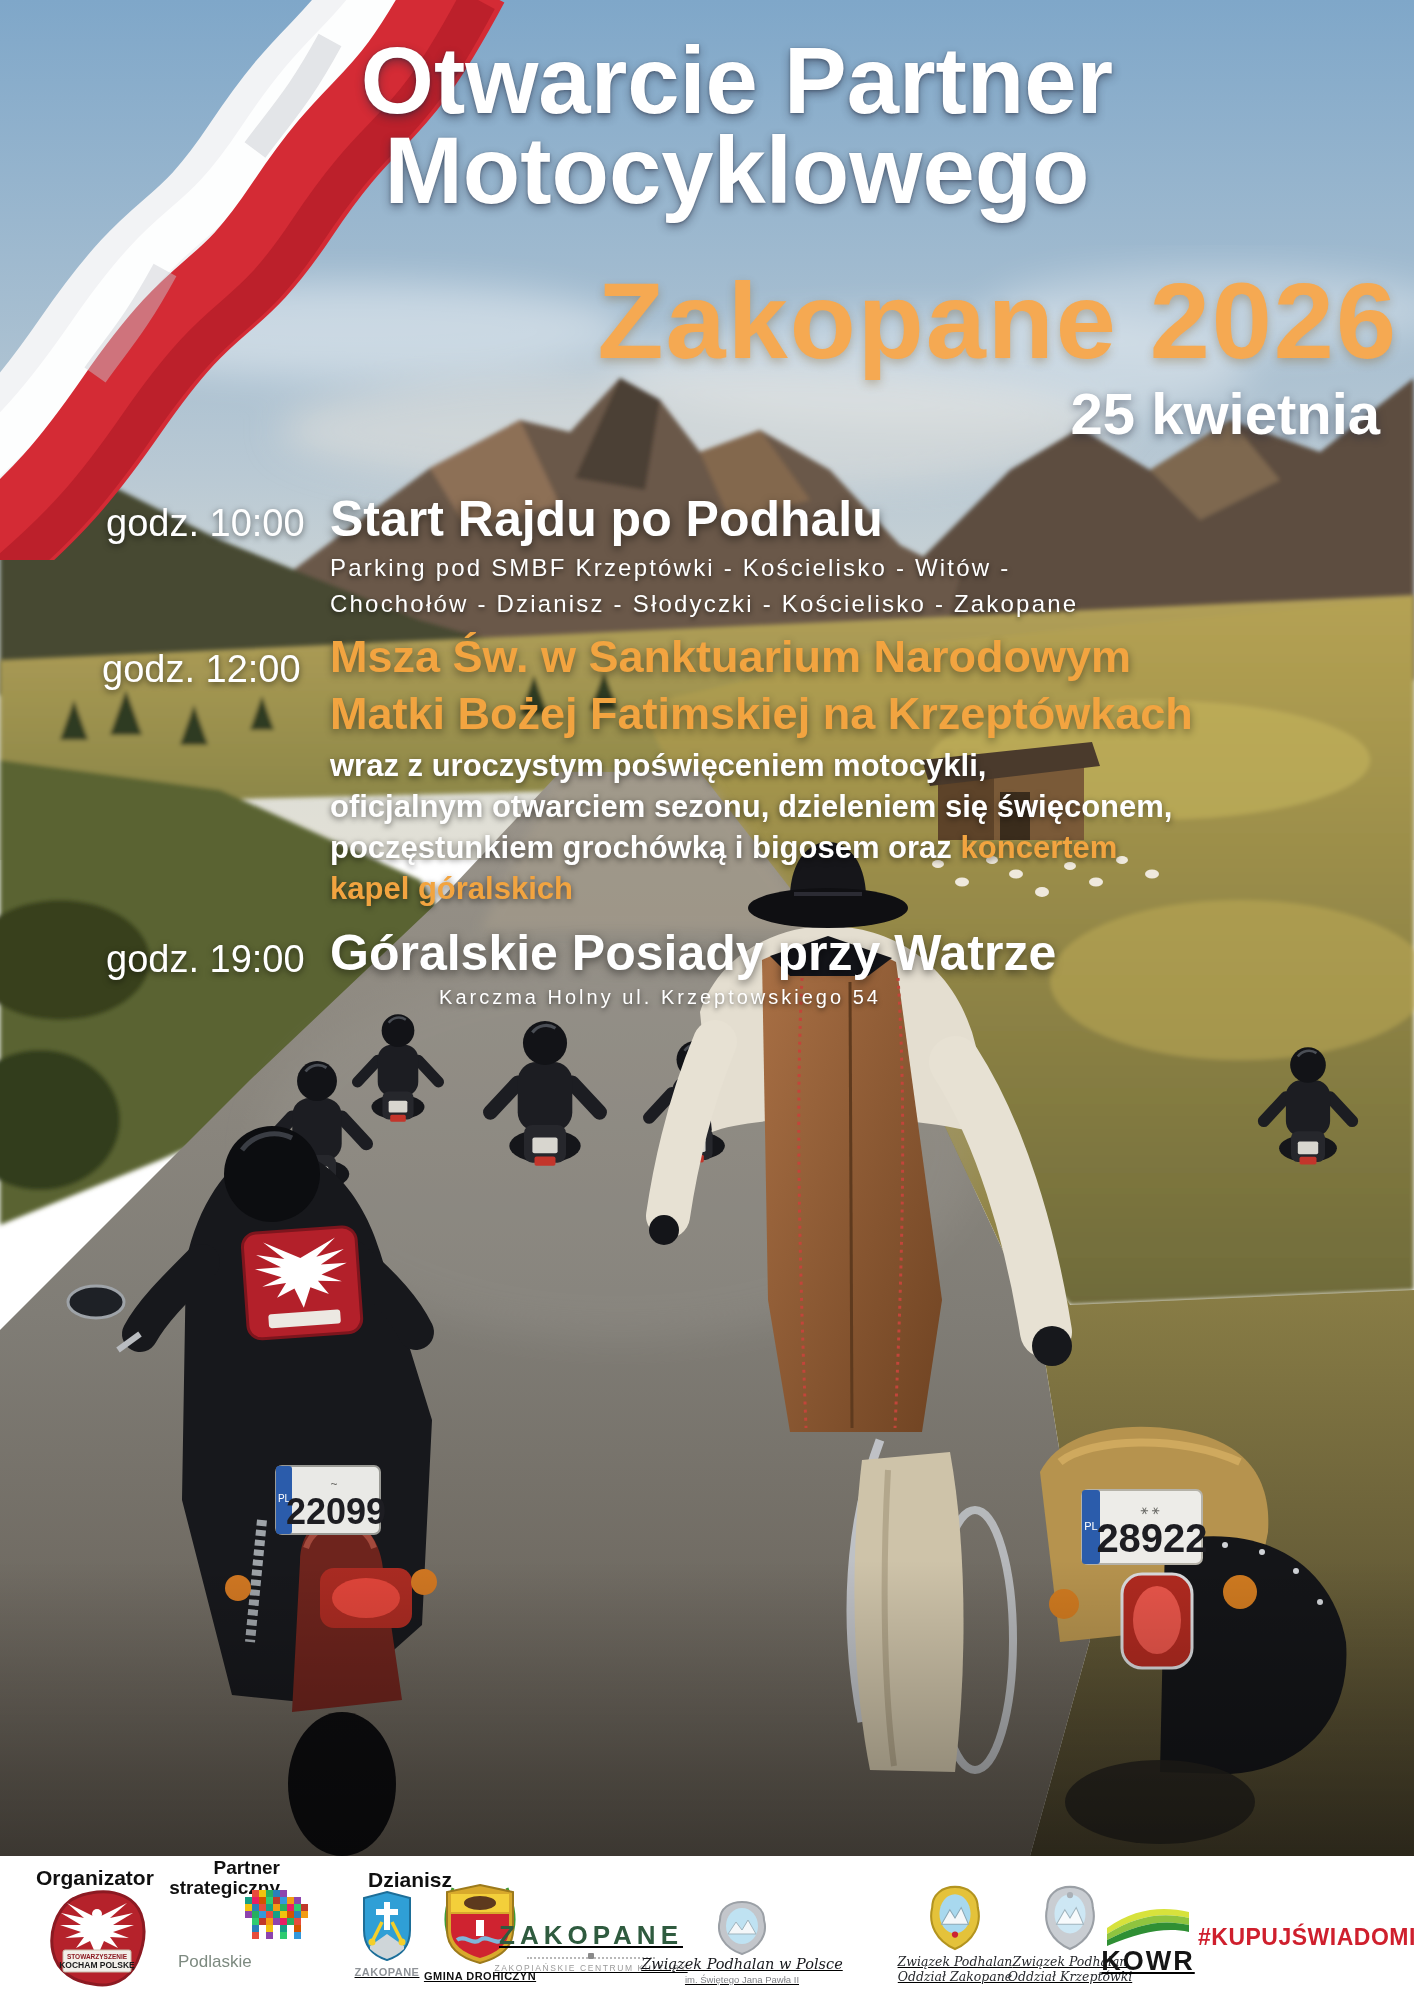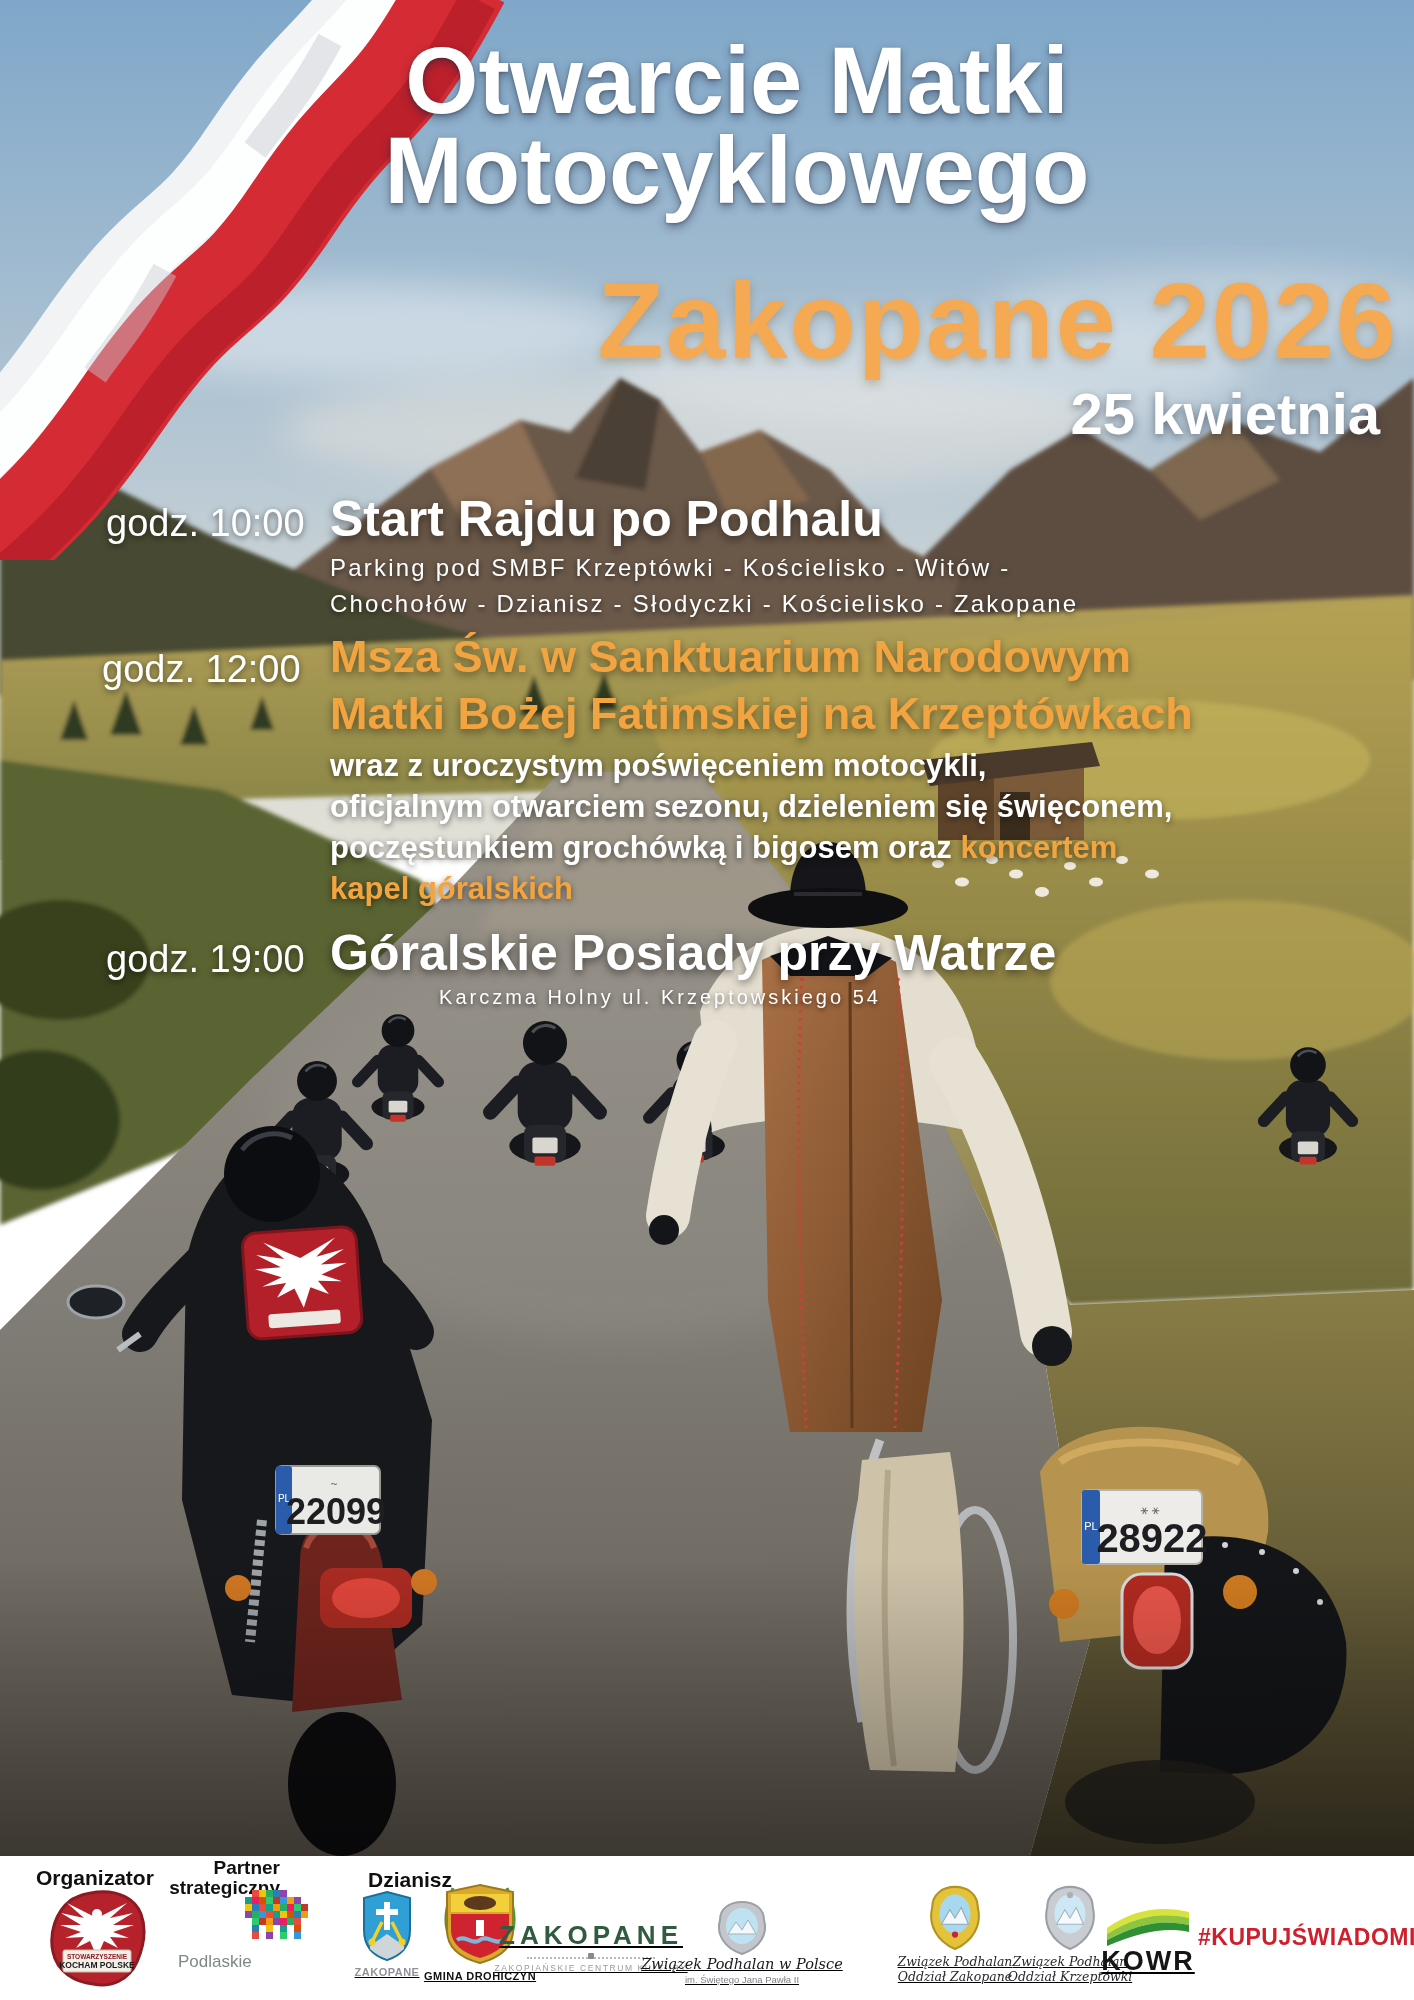--- a/index.html
+++ b/index.html
@@ -260,21 +260,21 @@
     <path d="M420,-80 C340,70 330,30 250,150 C180,255 170,215 80,345 C35,410 5,445 -60,500" stroke="#f2f3f5" stroke-width="96"></path>
     <path d="M430,-90 C350,60 340,20 260,140 C190,245 180,205 90,335 C45,400 15,435 -50,490" stroke="#ffffff" stroke-width="46" opacity=".85"></path>
     <path d="M462,-20 C382,130 372,90 292,210 C222,315 212,275 122,405 C77,470 47,505 -18,560" stroke="#d42b35" stroke-width="96"></path>
     <path d="M478,0 C398,150 388,110 308,230 C238,335 228,295 138,425 C93,490 63,525 -2,580" stroke="#a81822" stroke-width="38" opacity=".55"></path>
     <path d="M330,40 C300,95 285,110 255,150" stroke="#c9ccd2" stroke-width="26" opacity=".5"></path>
     <path d="M165,270 C135,325 120,340 95,375" stroke="#c9ccd2" stroke-width="26" opacity=".45"></path>
   </g>
 </svg>
 
 <div class="abs big-title">
-  <div>Otwarcie Matki</div>
+  <div>Otwarcie Partner</div>
   <div>Motocyklowego</div>
 </div>
 <div class="abs subtitle">Zakopane 2026</div>
 <div class="abs date">25 kwietnia</div>
 
 <div class="abs time-label" style="left:106px;top:502px">godz. 10:00</div>
 <div class="abs evt-title" style="left:330px;top:490px">Start Rajdu po Podhalu</div>
 <div class="abs route" style="left:330px;top:550px">
   <div>Parking pod SMBF Krzeptówki - Kościelisko - Witów -</div>
   <div>Chochołów - Dzianisz - Słodyczki - Kościelisko - Zakopane</div>

